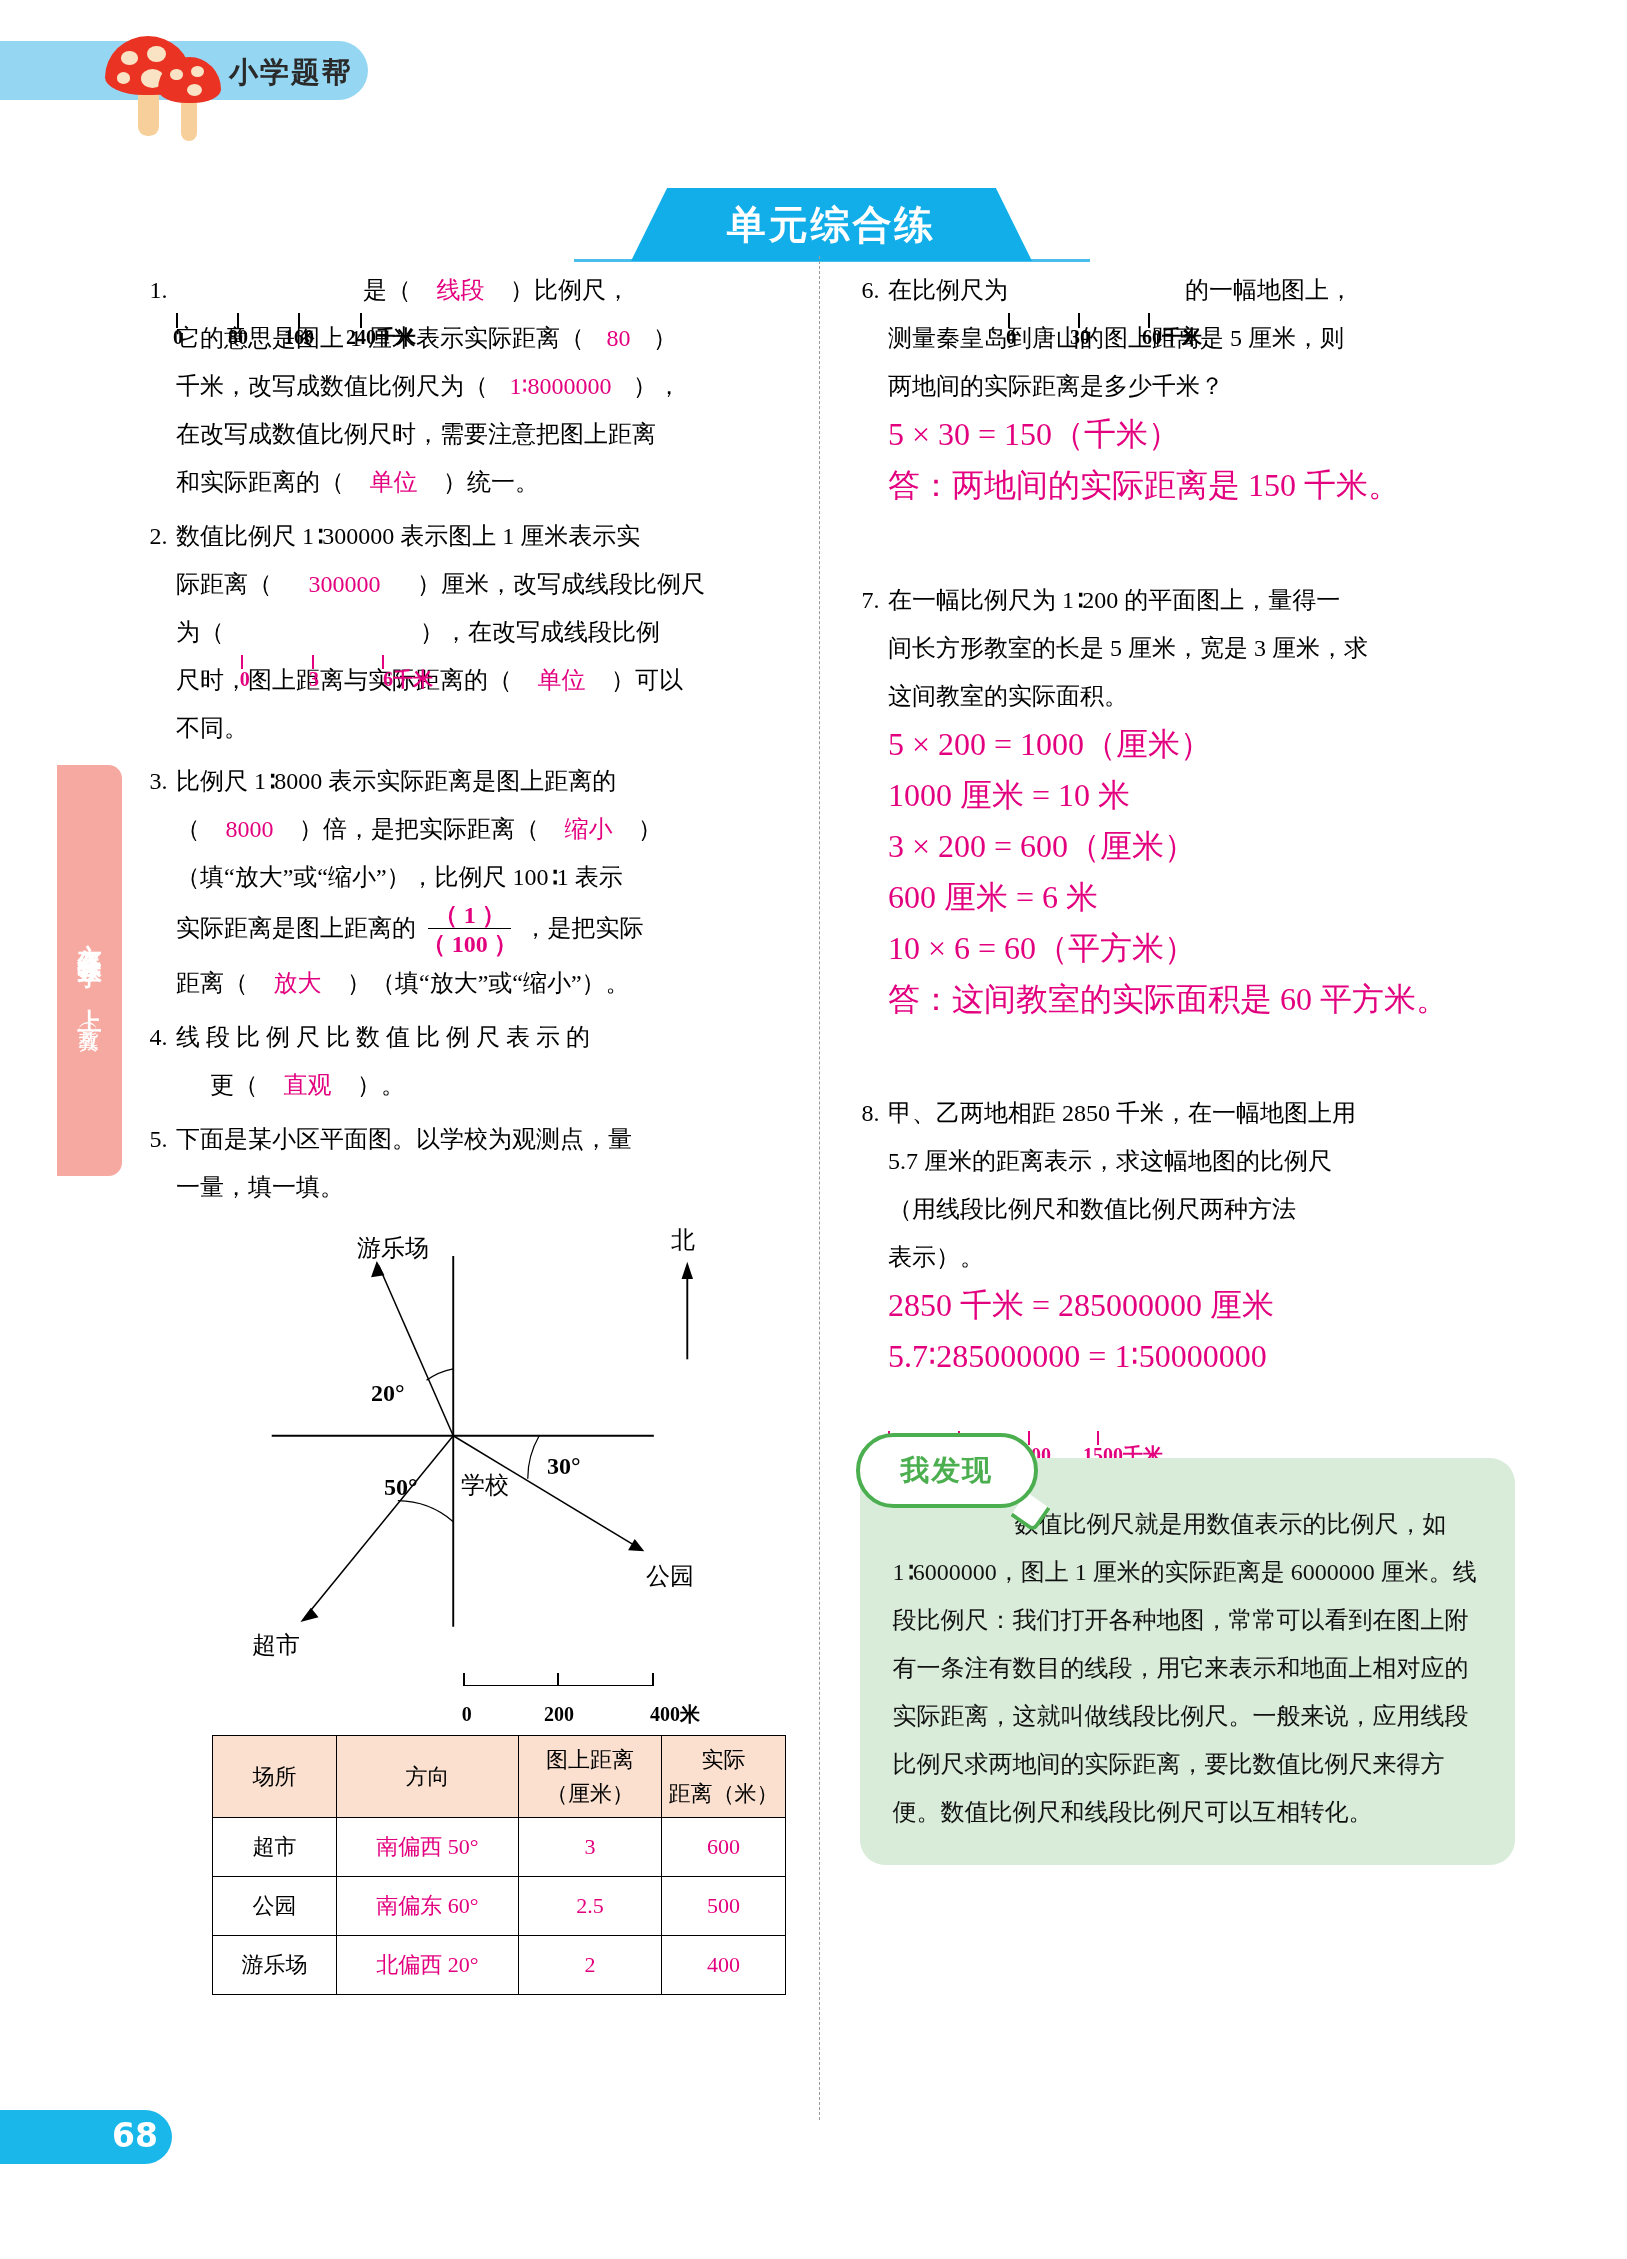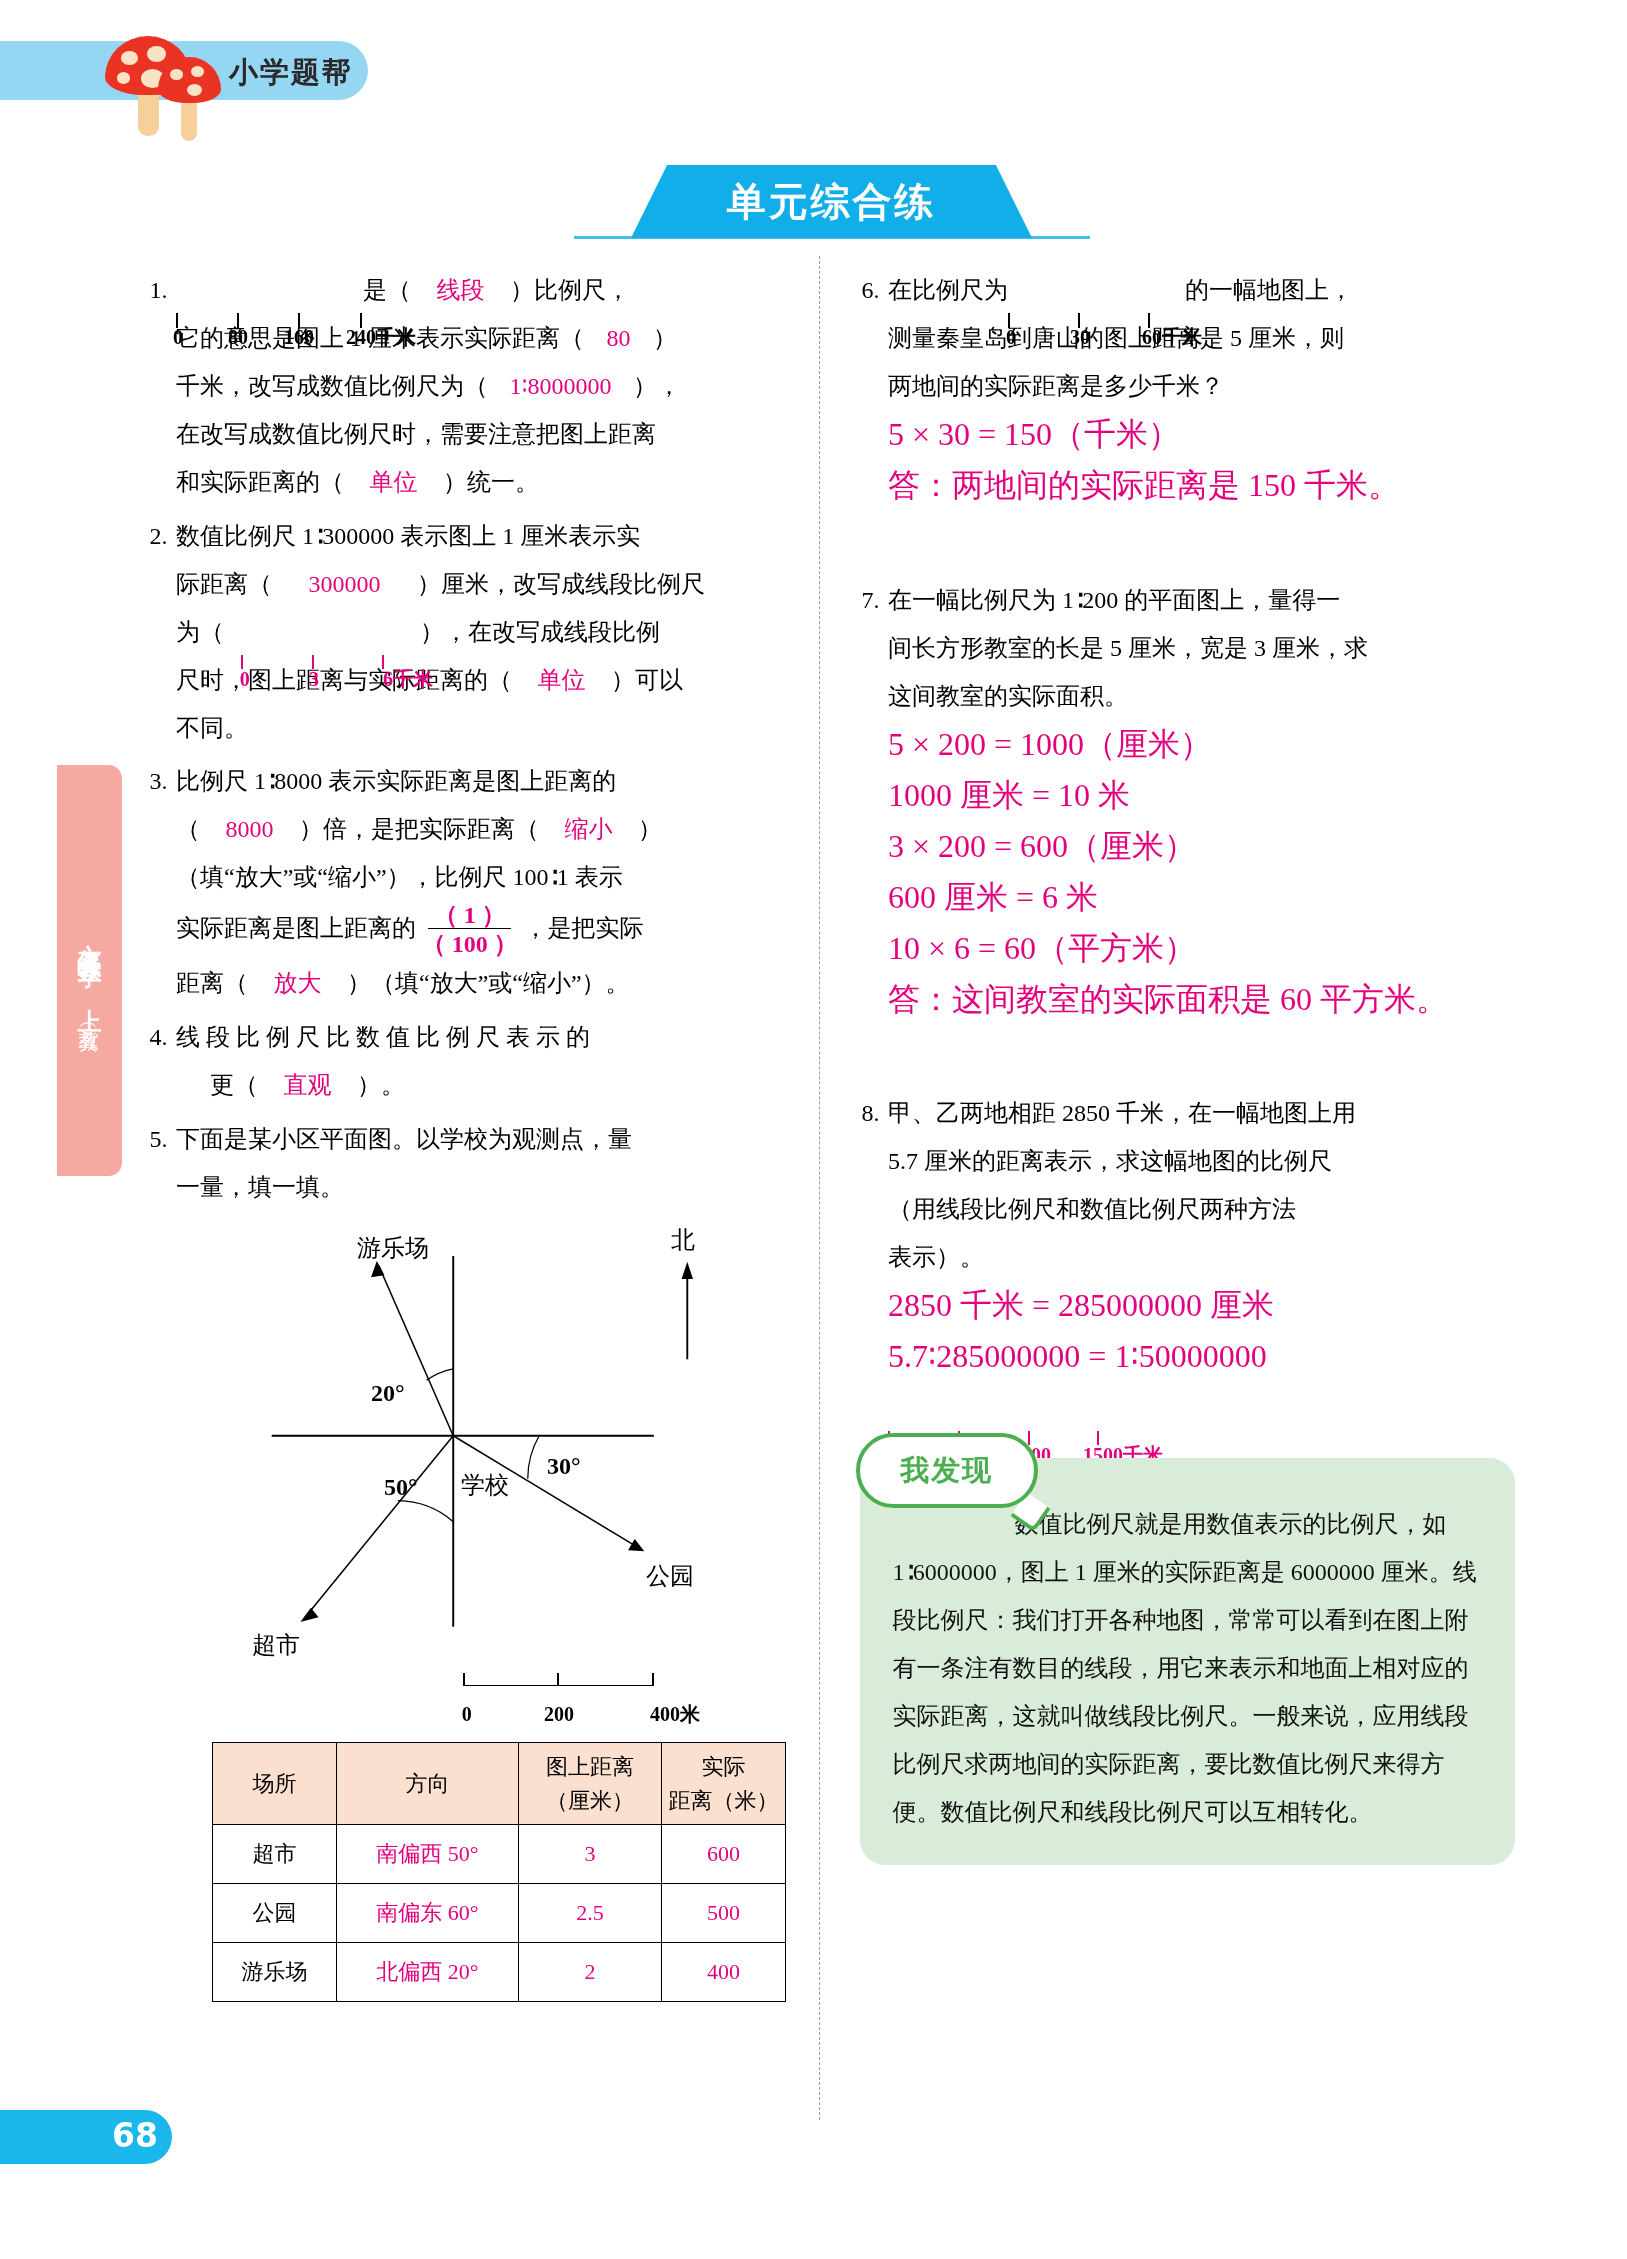--- a/index.html
+++ b/index.html
@@ -20,21 +20,21 @@
     position:absolute; left:229px; top:53px;
     font-size:29px; color:#2a2a2a; letter-spacing:1.9px;
     font-family:"DejaVu Sans","Liberation Sans",sans-serif; font-weight:700;
   }
   .mush { position:absolute; }
   .mush .cap { border-radius:50% 50% 45% 45% / 70% 70% 30% 30%; background:#ea3323; position:absolute; }
   .mush .stem { background:#f7cf9b; position:absolute; border-radius:5.7px 5.7px 9.6px 9.6px; }
   .mush .dot { background:#fae3c4; border-radius:50%; position:absolute; }
 
   
-  .title-wrap { position:absolute; left:0; top:165px; width:1432px; height:82px; }
+  .title-wrap { position:absolute; left:0; top:188px; width:1432px; height:82px; }
   .title-rule { position:absolute; left:574px; top:71px; width:516px; height:2.9px; background:#49bdec; }
   .title-trap {
     position:absolute; left:631px; top:0; width:401px; height:73px;
     background:#11aeea;
     clip-path: polygon(9% 0%, 91% 0%, 100% 100%, 0% 100%);
     display:flex; align-items:center; justify-content:center;
   }
   .title-trap span {
     color:#fff; font-size:39px; font-weight:700; letter-spacing:2.9px;
     font-family:"DejaVu Sans","Liberation Sans",sans-serif;
@@ -97,21 +97,21 @@
   .map .lbl { position:absolute; font-size:24px; white-space:nowrap; }
   .map svg { position:absolute; left:0; top:0; }
 
   
   .mapscale { position:relative; width:229px; height:46px; margin-left:287px; }
   .mapscale .line { position:absolute; top:13.4px; left:0; width:191px; height:1.9px; background:#000; }
   .mapscale .tick { position:absolute; top:1.9px; width:1.9px; height:13.4px; background:#000; }
   .mapscale .lab { position:absolute; top:19px; transform:translateX(-50%); font-size:20px; font-weight:700; white-space:nowrap;}
 
   
-  table.t { border-collapse:collapse; margin:25px 0 0 36px; font-size:22px; }
+  table.t { border-collapse:collapse; margin:18px 0 0 36px; font-size:22px; }
   table.t th, table.t td { border:1.9px solid #000; text-align:center; padding:3.8px 5.7px; }
   table.t th { background:#fbe0cf; font-weight:400; height:82px; line-height:34px; }
   table.t td { height:59px; }
   .c1 { width:124px; } .c2 { width:182px; } .c3 { width:143px; } .c4 { width:124px; }
   td.pk { color:#e3007f; }
 
   
   .disc { position:relative; margin-top:27px;padding-left:14px; }
   .disc-box {
     background:#d9ecda; border-radius:25px; padding:42px 27px 29px 32.5px;

